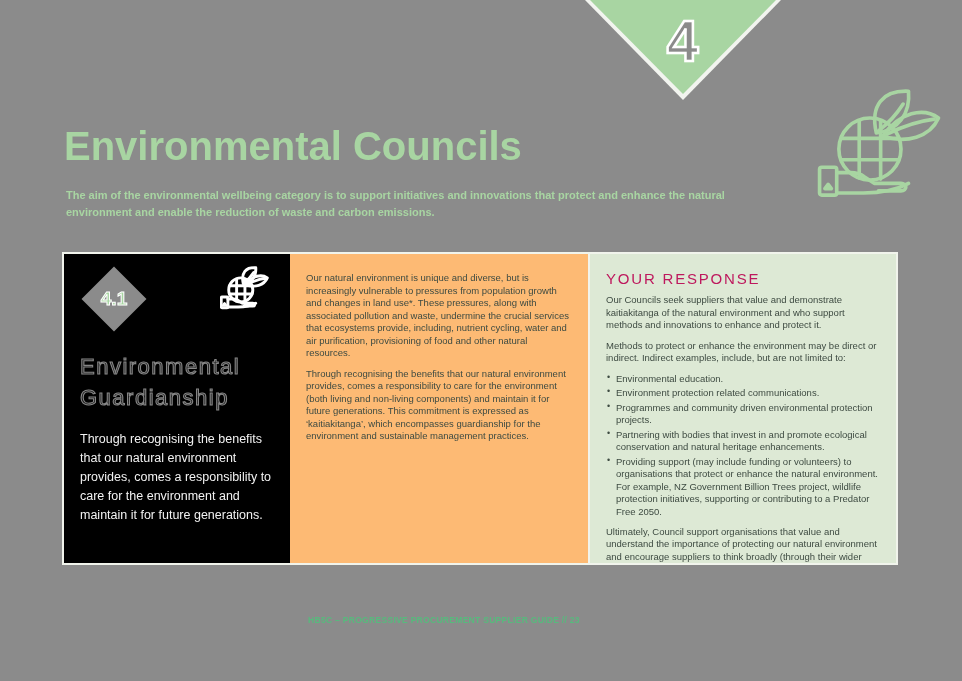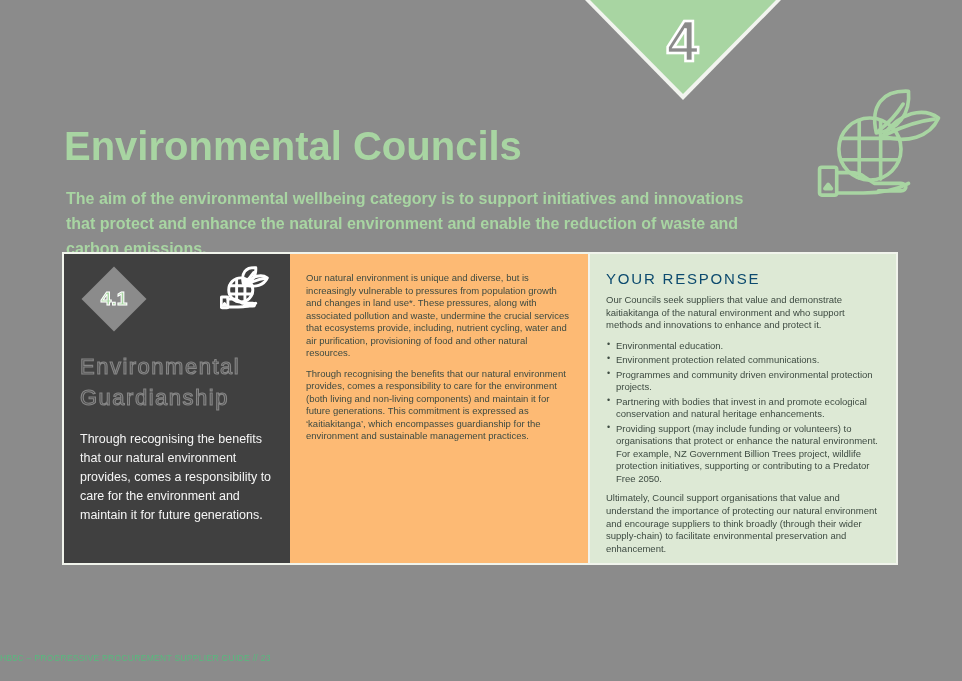--- a/index.html
+++ b/index.html
@@ -13,56 +13,56 @@
     border-top:100px solid #f2f4ef;}
   .tri-green{position:absolute;top:0;left:590px;width:0;height:0;
     border-left:93px solid transparent;border-right:93px solid transparent;
     border-top:94px solid #a8d5a2;}
   .banner-num{position:absolute;top:8px;left:590px;width:186px;text-align:center;
     font-size:57px;font-weight:bold;color:#8b8b8b;
     -webkit-text-stroke:2.5px #ffffff;letter-spacing:1px;}
   
   .page-title{position:absolute;left:64px;top:124px;font-size:40px;font-weight:bold;
     color:#a8d5a2;letter-spacing:0px;white-space:nowrap;}
-  .page-subtitle{position:absolute;left:66px;top:187px;width:700px;font-size:16px;
+  .page-subtitle{position:absolute;left:66px;top:187px;width:700px;font-size:11px;
     font-weight:bold;color:#a8d5a2;line-height:1.55;}
   
   .icon-use{fill:none;stroke:currentColor;stroke-width:3.4;
     stroke-linecap:round;stroke-linejoin:round;display:block;}
   .icon-use.small{stroke-width:7;}
   .icon-big{position:absolute;left:816px;top:88px;width:140px;height:120px;color:#a8d5a2;}
   
   .card{position:absolute;left:62px;top:252px;width:836px;height:313px;display:flex;
     background:#fbfcf8;border:2px solid #f1f4ec;box-sizing:border-box;overflow:hidden;}
-  .panel-left{width:226px;background:#404040;position:relative;
+  .panel-left{width:226px;background:#000000;position:relative;
     padding:18px 16px;box-sizing:border-box;flex:none;}
   .panel-mid{flex:1;padding:18px 14px 14px 16px;box-sizing:border-box;background:#fdba74;}
   .panel-right{width:308px;background:#dde9d5;border-left:2px solid #f1f4ec;
     padding:16px 16px 12px;box-sizing:border-box;flex:none;}
   .diamond{position:absolute;left:27px;top:22px;width:46px;height:46px;
     background:#8b8b8b;transform:rotate(45deg);}
   .diamond-label{position:absolute;left:27px;top:22px;width:46px;height:46px;
     display:flex;align-items:center;justify-content:center;font-size:19px;font-weight:bold;
     color:#a8d5a2;-webkit-text-stroke:1px #ffffff;}
   .icon-small{position:absolute;right:16px;top:12px;width:54px;height:47px;color:#ffffff;}
   .sec-title{margin:80px 0 16px;font-size:22px;line-height:1.4;letter-spacing:1.5px;
     font-weight:normal;color:rgba(138,138,138,0.18);-webkit-text-stroke:1.1px #868686;}
   .sec-summary{margin-top:15px;font-size:12.5px;line-height:1.52;
     color:rgba(255,255,255,0.95);}
   .body-p{margin:0 0 8px;font-size:9.5px;line-height:1.32;color:#3e4b42;}
   .resp-heading{margin:0 0 7px;font-size:15px;font-weight:normal;
-    letter-spacing:1.8px;color:#0c4a6e;}
+    letter-spacing:1.8px;color:#be185d;}
   .resp ul{list-style:none;margin:0 0 7px;padding:0;}
   .resp li{position:relative;padding-left:10px;font-size:9.5px;line-height:1.32;
     color:#3e4b42;margin-bottom:2px;}
   .resp li::before{content:"\2022";position:absolute;left:1px;top:-1px;
     font-size:9px;color:#3e4b42;}
   
-  .footer{position:absolute;top:653px;left:0;width:888px;text-align:left;
-    font-size:8.5px;font-weight:normal;color:#57ba7d;letter-spacing:0.3px;}
+  .footer{position:absolute;top:615px;left:0;width:888px;text-align:center;
+    font-size:8.5px;font-weight:bold;color:#57ba7d;letter-spacing:0.3px;}
 </style>
 </head>
 <body>
 
 <svg width="0" height="0" style="position:absolute">
   <symbol id="icon-hand-globe" viewBox="0 0 130 112">
     <circle cx="50" cy="57" r="29"></circle>
     <path d="M24 47 H77"></path>
     <path d="M23 67 H77"></path>
     <path d="M40 31 V84"></path>
@@ -104,20 +104,21 @@
     </div>
 
     <div class="panel-mid">
       <p class="body-p">Our natural environment is unique and diverse, but is increasingly vulnerable to pressures from population growth and changes in land use*. These pressures, along with associated pollution and waste, undermine the crucial services that ecosystems provide, including, nutrient cycling, water and air purification, provisioning of food and other natural resources.</p>
       <p class="body-p">Through recognising the benefits that our natural environment provides, comes a responsibility to care for the environment (both living and non-living components) and maintain it for future generations. This commitment is expressed as ‘kaitiakitanga’, which encompasses guardianship for the environment and sustainable management practices.</p>
     </div>
 
     <div class="panel-right resp">
       <h3 class="resp-heading">YOUR RESPONSE</h3>
       <p class="body-p">Our Councils seek suppliers that value and demonstrate kaitiakitanga of the natural environment and who support methods and innovations to enhance and protect it.</p>
+      <p class="body-p">Methods to protect or enhance the environment may be direct or indirect. Indirect examples, include, but are not limited to:</p>
       <ul>
         <li>
           <span>Environmental education.</span></li>
         <li>
           <span>Environment protection related communications.</span></li>
         <li>
           <span>Programmes and community driven environmental protection projects.</span></li>
         <li>
           <span>Partnering with bodies that invest in and promote ecological conservation and natural heritage enhancements.</span></li>
         <li>

